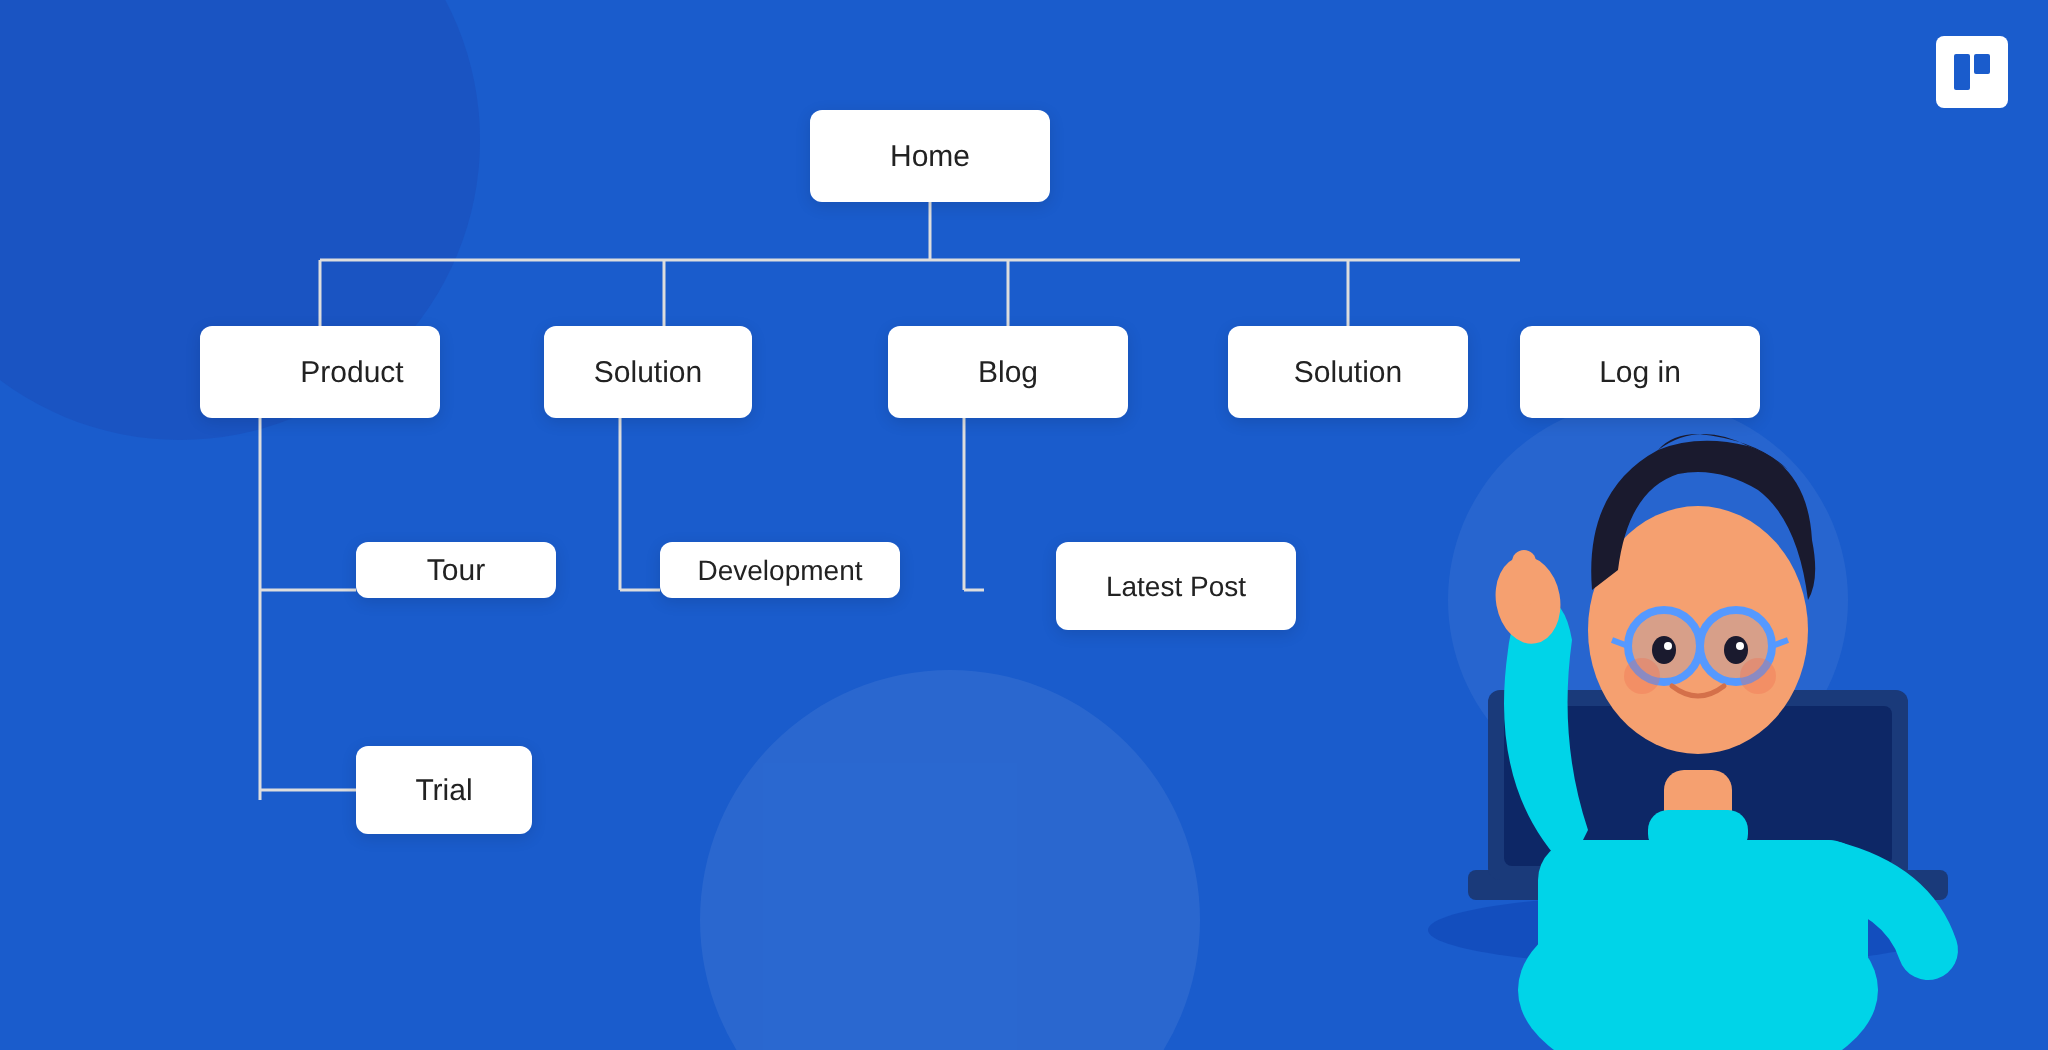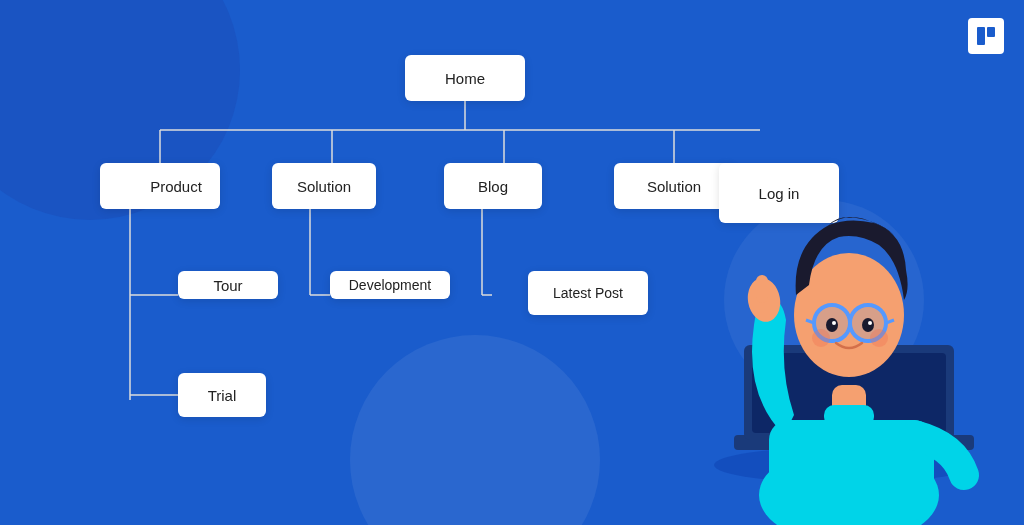--- a/index.html
+++ b/index.html
@@ -146,29 +146,29 @@
 </div>
 
 <div class="node" style="left:100px; top:163px; width:120px; height:46px;padding-left:32px;">
   <span>Product</span>
 </div>
 
 <div class="node" style="left:272px; top:163px; width:104px; height:46px;">
   <span>Solution</span>
 </div>
 
-<div class="node" style="left:444px; top:163px; width:98px; height:46px;">
+<div class="node" style="left:444px; top:163px; width:120px; height:46px;">
   <span>Blog</span>
 </div>
 
 <div class="node" style="left:614px; top:163px; width:120px; height:46px;">
   <span>Solution</span>
 </div>
 
-<div class="node" style="left:719px; top:163px; width:120px; height:60px;">
+<div class="node" style="left:760px; top:163px; width:120px; height:46px;">
   <span>Log in</span>
 </div>
 
 <div class="node" style="left:178px; top:271px; width:100px; height:28px;">
   <span>Tour</span>
 </div>
 
 <div class="node" style="left:178px; top:373px; width:88px; height:44px;">
   <span>Trial</span>
 </div>

